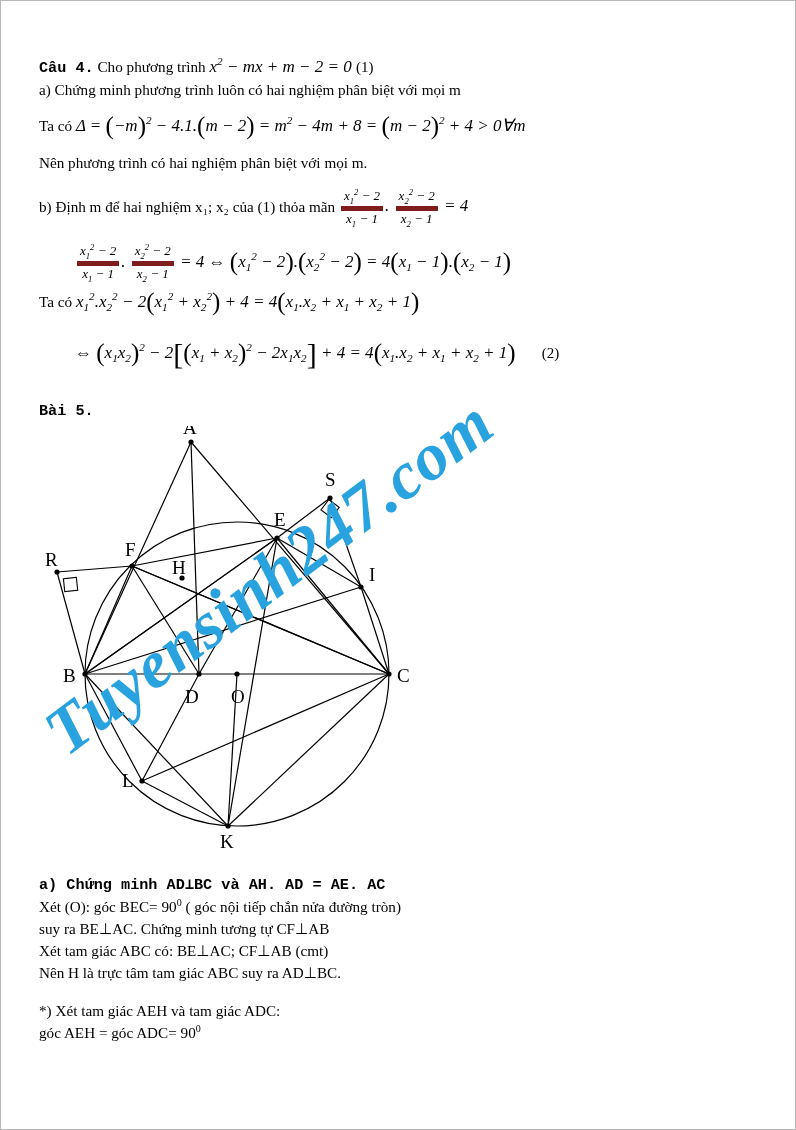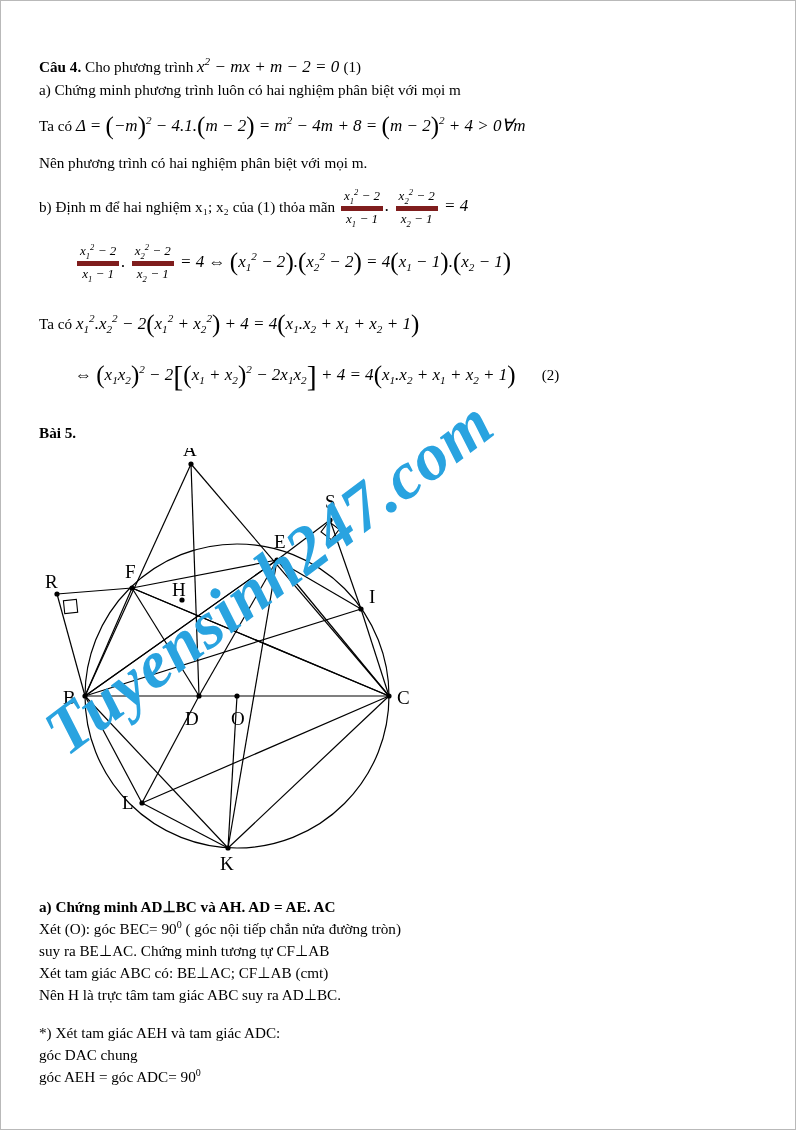--- a/index.html
+++ b/index.html
@@ -24,21 +24,21 @@
     left: 38px;
     top: 52px;
     width: 716px;
   }
   .line {
     font-size: 15.2px;
     color: #000;
     line-height: 1.45;
     white-space: nowrap;
   }
-  .bold { font-weight: bold; }
+  .bold { font-weight: bold; font-family: Liberation Mono, monospace; }
   .math {
     font-family: "Liberation Serif", serif;
     font-style: italic;
     font-size: 17px;
   }
   sup, sub {
     font-size: 0.66em;
     font-style: normal;
   }
   .math sub, .math sup { font-style: italic; }
@@ -149,21 +149,21 @@
           <span class="den"><i>x</i><sub>1</sub> − 1</span>
         </span>.
         <span class="frac">
           <span class="num"><i>x</i><sub>2</sub><sup>2</sup> − 2</span>
           <span class="den"><i>x</i><sub>2</sub> − 1</span>
         </span>
         = 4 ⇔ <span class="big">(</span><i>x</i><sub>1</sub><sup>2</sup> − 2<span class="big">)</span>.<span class="big">(</span><i>x</i><sub>2</sub><sup>2</sup> − 2<span class="big">)</span> = 4<span class="big">(</span><i>x</i><sub>1</sub> − 1<span class="big">)</span>.<span class="big">(</span><i>x</i><sub>2</sub> − 1<span class="big">)</span>
       </span>
     </div>
 
-    <div class="line" style="margin-top:22px">
+    <div class="line" style="margin-top:0">
       <span>Ta có</span>
       <span class="math">
         <i>x</i><sub>1</sub><sup>2</sup>.<i>x</i><sub>2</sub><sup>2</sup> − 2<span class="big">(</span><i>x</i><sub>1</sub><sup>2</sup> + <i>x</i><sub>2</sub><sup>2</sup><span class="big">)</span> + 4 = 4<span class="big">(</span><i>x</i><sub>1</sub>.<i>x</i><sub>2</sub> + <i>x</i><sub>1</sub> + <i>x</i><sub>2</sub> + 1<span class="big">)</span>
       </span>
     </div>
 
     <div class="line indent1" style="margin-top:12px">
       <span class="math">
         ⇔ <span class="big">(</span><i>x</i><sub>1</sub><i>x</i><sub>2</sub><span class="big">)</span><sup>2</sup> − 2<span class="bigger">[</span><span class="big">(</span><i>x</i><sub>1</sub> + <i>x</i><sub>2</sub><span class="big">)</span><sup>2</sup> − 2<i>x</i><sub>1</sub><i>x</i><sub>2</sub><span class="bigger">]</span> + 4 = 4<span class="big">(</span><i>x</i><sub>1</sub>.<i>x</i><sub>2</sub> + <i>x</i><sub>1</sub> + <i>x</i><sub>2</sub> + 1<span class="big">)</span>
       </span>
@@ -249,19 +249,18 @@
       a) Chứng minh AD⊥BC và AH. AD = AE. AC
     </div>
     <div class="line">
       Xét (O): góc BEC= 90<sup>0</sup> ( góc nội tiếp chắn nửa đường tròn)
     </div>
     <div class="line">suy ra BE⊥AC. Chứng minh tương tự CF⊥AB</div>
     <div class="line">Xét tam giác ABC có: BE⊥AC; CF⊥AB (cmt)</div>
     <div class="line">Nên H là trực tâm tam giác ABC suy ra AD⊥BC.</div>
 
     <div class="line" style="margin-top:16px">*) Xét tam giác AEH và tam giác ADC:</div>
-    <div class="line">góc DAC chung</div>
     <div class="line">
       góc AEH = góc ADC= 90<sup>0</sup>
     </div>
 
   </div>
 </div>
 
 </body></html>

